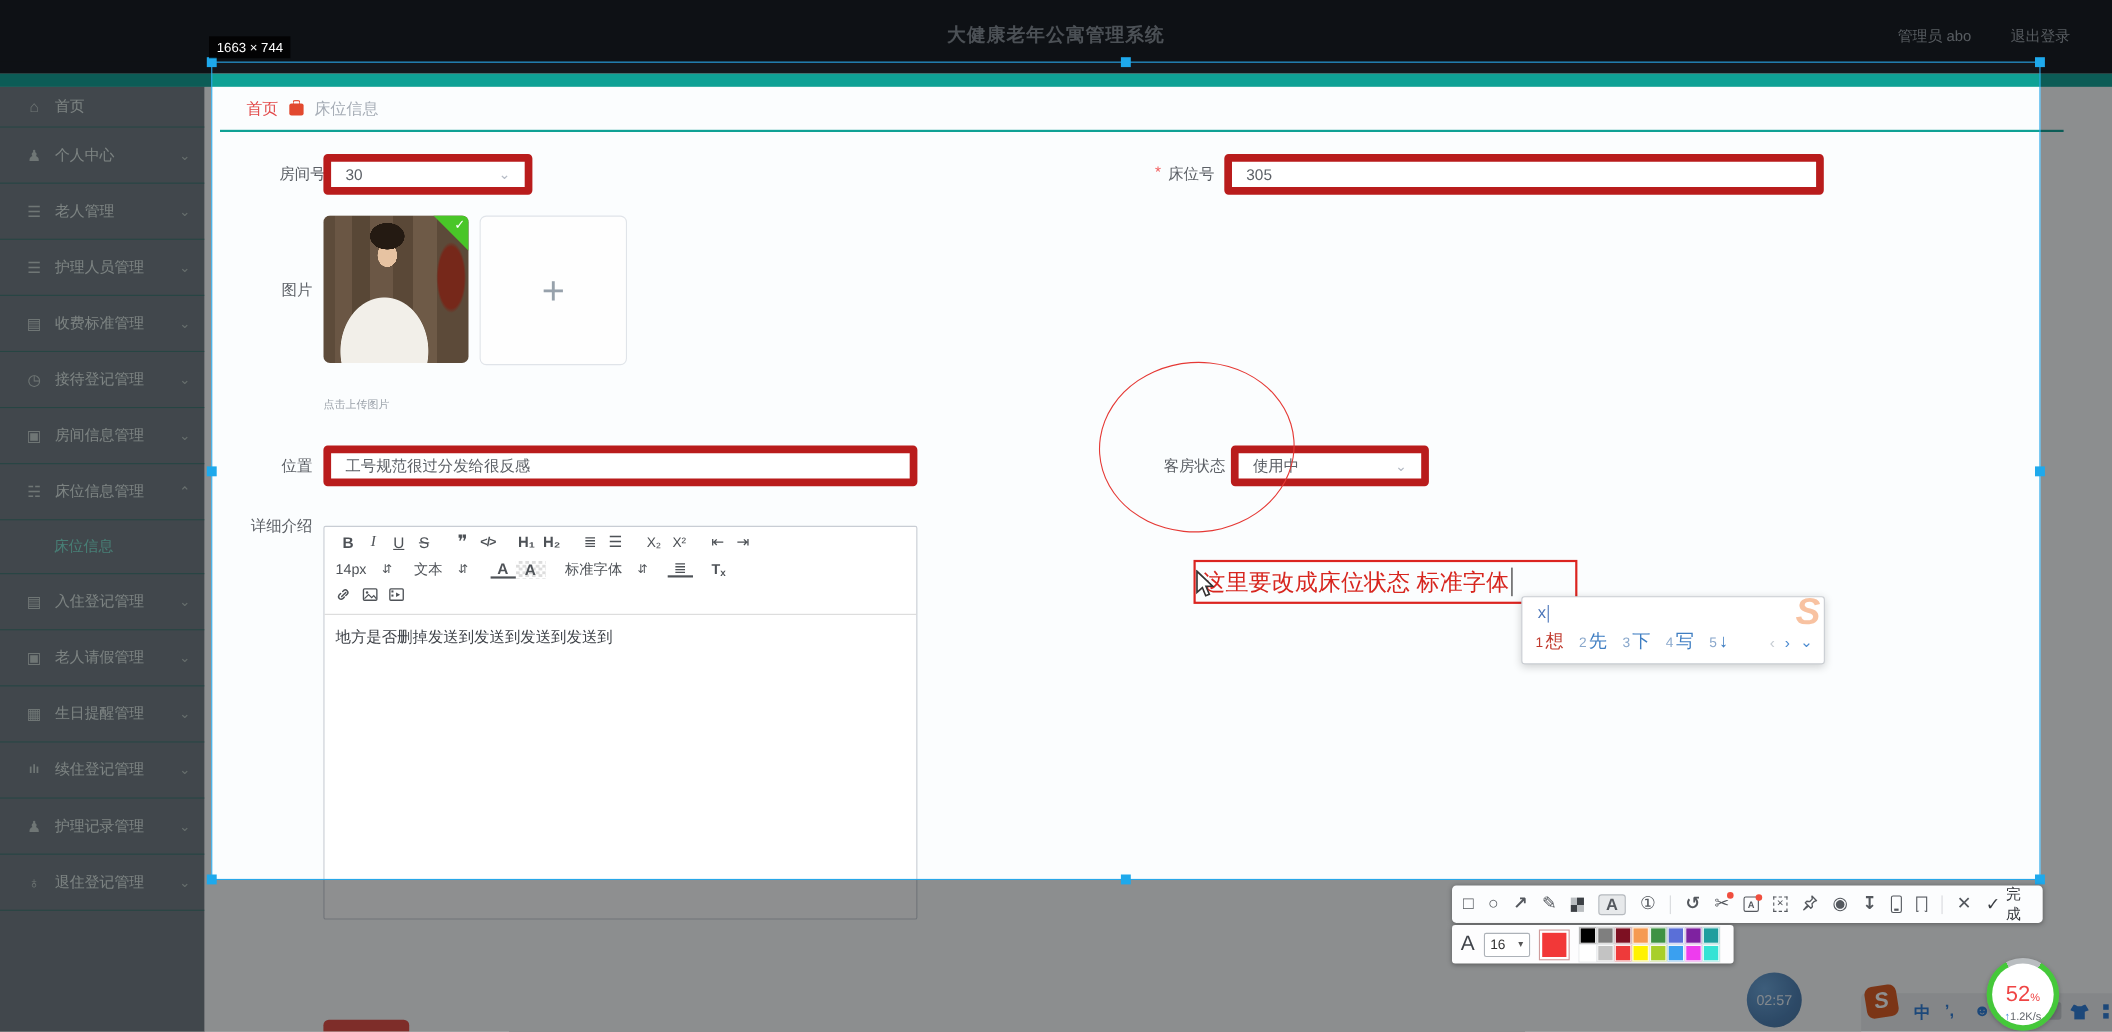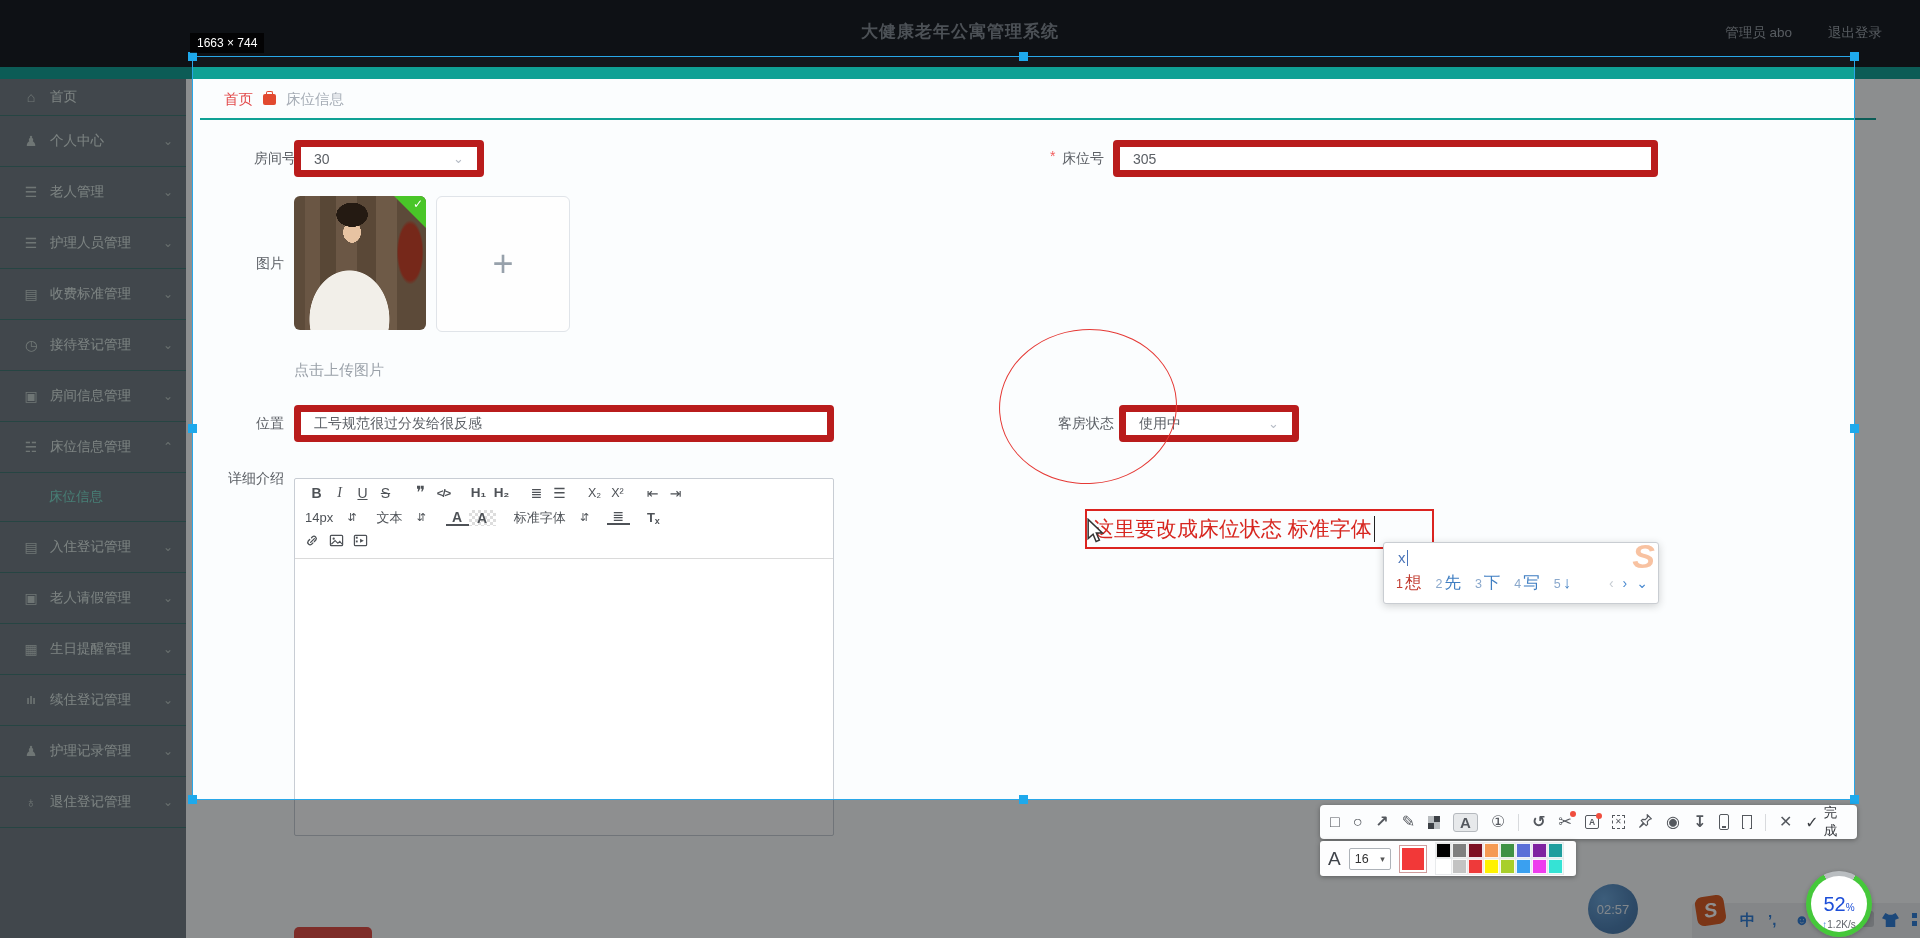--- a/index.html
+++ b/index.html
@@ -44,21 +44,21 @@
     background-image:
       radial-gradient(26px 20px at 44% 14%, #241a12 0 60%, transparent 61%),
       radial-gradient(16px 19px at 44% 27%, #e7c3a2 0 55%, transparent 56%),
       radial-gradient(72px 88px at 42% 92%, #f2efe9 0 55%, transparent 56%),
       radial-gradient(26px 62px at 88% 42%, #76281a 0 45%, transparent 52%),
       linear-gradient(90deg,#5d4b3a 0 8%,#6a5644 8% 20%,#584736 20% 32%,#6b5745 32% 48%,#5a4837 48% 62%,#6e5a47 62% 78%,#5c4a39 78% 100%);}
   .pcheck-tri{position:absolute;top:0;right:0;width:0;height:0;border-top:32px solid #49c628;border-left:32px solid transparent;}
   .pcheck-mark{position:absolute;top:1px;right:3px;color:#fff;font-size:12px;font-weight:bold;}
   .plusbox{left:436px;top:196px;width:132px;height:134px;border:1px solid #e0e4e9;border-radius:6px;background:#fefefe;
     display:flex;align-items:center;justify-content:center;color:#97a1ab;font-size:36px;font-weight:200;z-index:2;cursor:pointer;}
-  .hint{left:294px;top:361px;color:#9aa1a9;font-size:15px;z-index:2;}
+  .hint{left:294px;top:361px;color:#9aa1a9;font-size:10px;z-index:2;}
 
   
   .editor{left:294px;top:478px;width:540px;height:358px;border:1px solid #c8cdd4;border-radius:2px;background:#fff;box-sizing:border-box;z-index:2;}
   .edr{display:flex;align-items:center;height:23px;margin:2px 0 0 10px;}
   .edi{min-width:23px;text-align:center;color:#4e5257;font-size:14px;cursor:pointer;}
   .gB{font-weight:700;} .gI{font-style:italic;font-family:"Liberation Serif",serif;}
   .gU{text-decoration:underline;} .gS{text-decoration:line-through;}
   .gq{font-size:17px;} .gc{font-size:11.5px;font-weight:700;letter-spacing:-1px;}
   .gh{font-size:13.5px;font-weight:700;} .gx{font-size:12.5px;}
   .grp{margin-left:12px;}
@@ -152,21 +152,21 @@
   .fb-swatch{width:28px;height:28px;border:1px solid #cf9c9c;background:#fff;padding:2px;box-sizing:border-box;cursor:pointer;}
   .fb-swatch>span{display:block;width:100%;height:100%;}
   .pal{display:grid;grid-template-columns:repeat(8,15px);grid-auto-rows:15px;gap:1px;background:#e8eaec;padding:1px;}
   .pal span{width:15px;height:15px;box-sizing:border-box;border:1px solid rgba(255,255,255,.9);cursor:pointer;}
 
   
   .net{left:1806px;top:871px;width:66px;height:66px;border-radius:50%;z-index:45;
      background:conic-gradient(from 30deg,#45c83a 0 84%,#b9bdc0 84% 100%);box-shadow:0 1px 4px rgba(0,0,0,.25);cursor:pointer;}
   .net-in{position:absolute;inset:5px;background:#fff;border-radius:50%;display:flex;flex-direction:column;
      align-items:center;justify-content:center;}
-  .net-pct{color:#1d4ed8;font-size:20px;line-height:20px;margin-top:15px;}
+  .net-pct{color:#ef4444;font-size:20px;line-height:20px;margin-top:15px;}
   .net-pct i{font-style:normal;font-size:10px;}
   .net-spd{font-size:10px;color:#60646a;margin-top:1px;}
   .net-spd b{color:#3f86d6;font-weight:normal;}
 </style>
 </head>
 <body>
 
 <div class="stage">
 
   <div class="abs hdr">
@@ -336,20 +336,21 @@
             <path d="M2.5 12l4-4 3 3 2-2 2.5 3" fill="none" stroke="#4e5257" stroke-width="1.2"></path>
           </svg></span>
       <span class="icsvg"><svg width="15" height="15" viewBox="0 0 16 16">
             <rect x="1.5" y="2.5" width="13" height="11" rx="1" fill="none" stroke="#4e5257" stroke-width="1.3"></rect>
             <rect x="3" y="4" width="2" height="2" fill="#4e5257"></rect>
             <rect x="3" y="8" width="2" height="2" fill="#4e5257"></rect>
             <path d="M7.5 6l4 2.2-4 2.2z" fill="#4e5257"></path>
           </svg></span>
     </div>
     <div class="ed-div"></div>
+    <div class="ed-text">地方是否删掉发送到发送到发送到发送到</div>
   </div>
 
   <div class="abs submit-btn"></div>
 
   <div class="abs clock">
       <span>02:57</span>
     </div>
   <div class="abs sogou">
     <span class="slogo">S</span>
     <span class="sg-ic" style="left:48px;">中</span>

